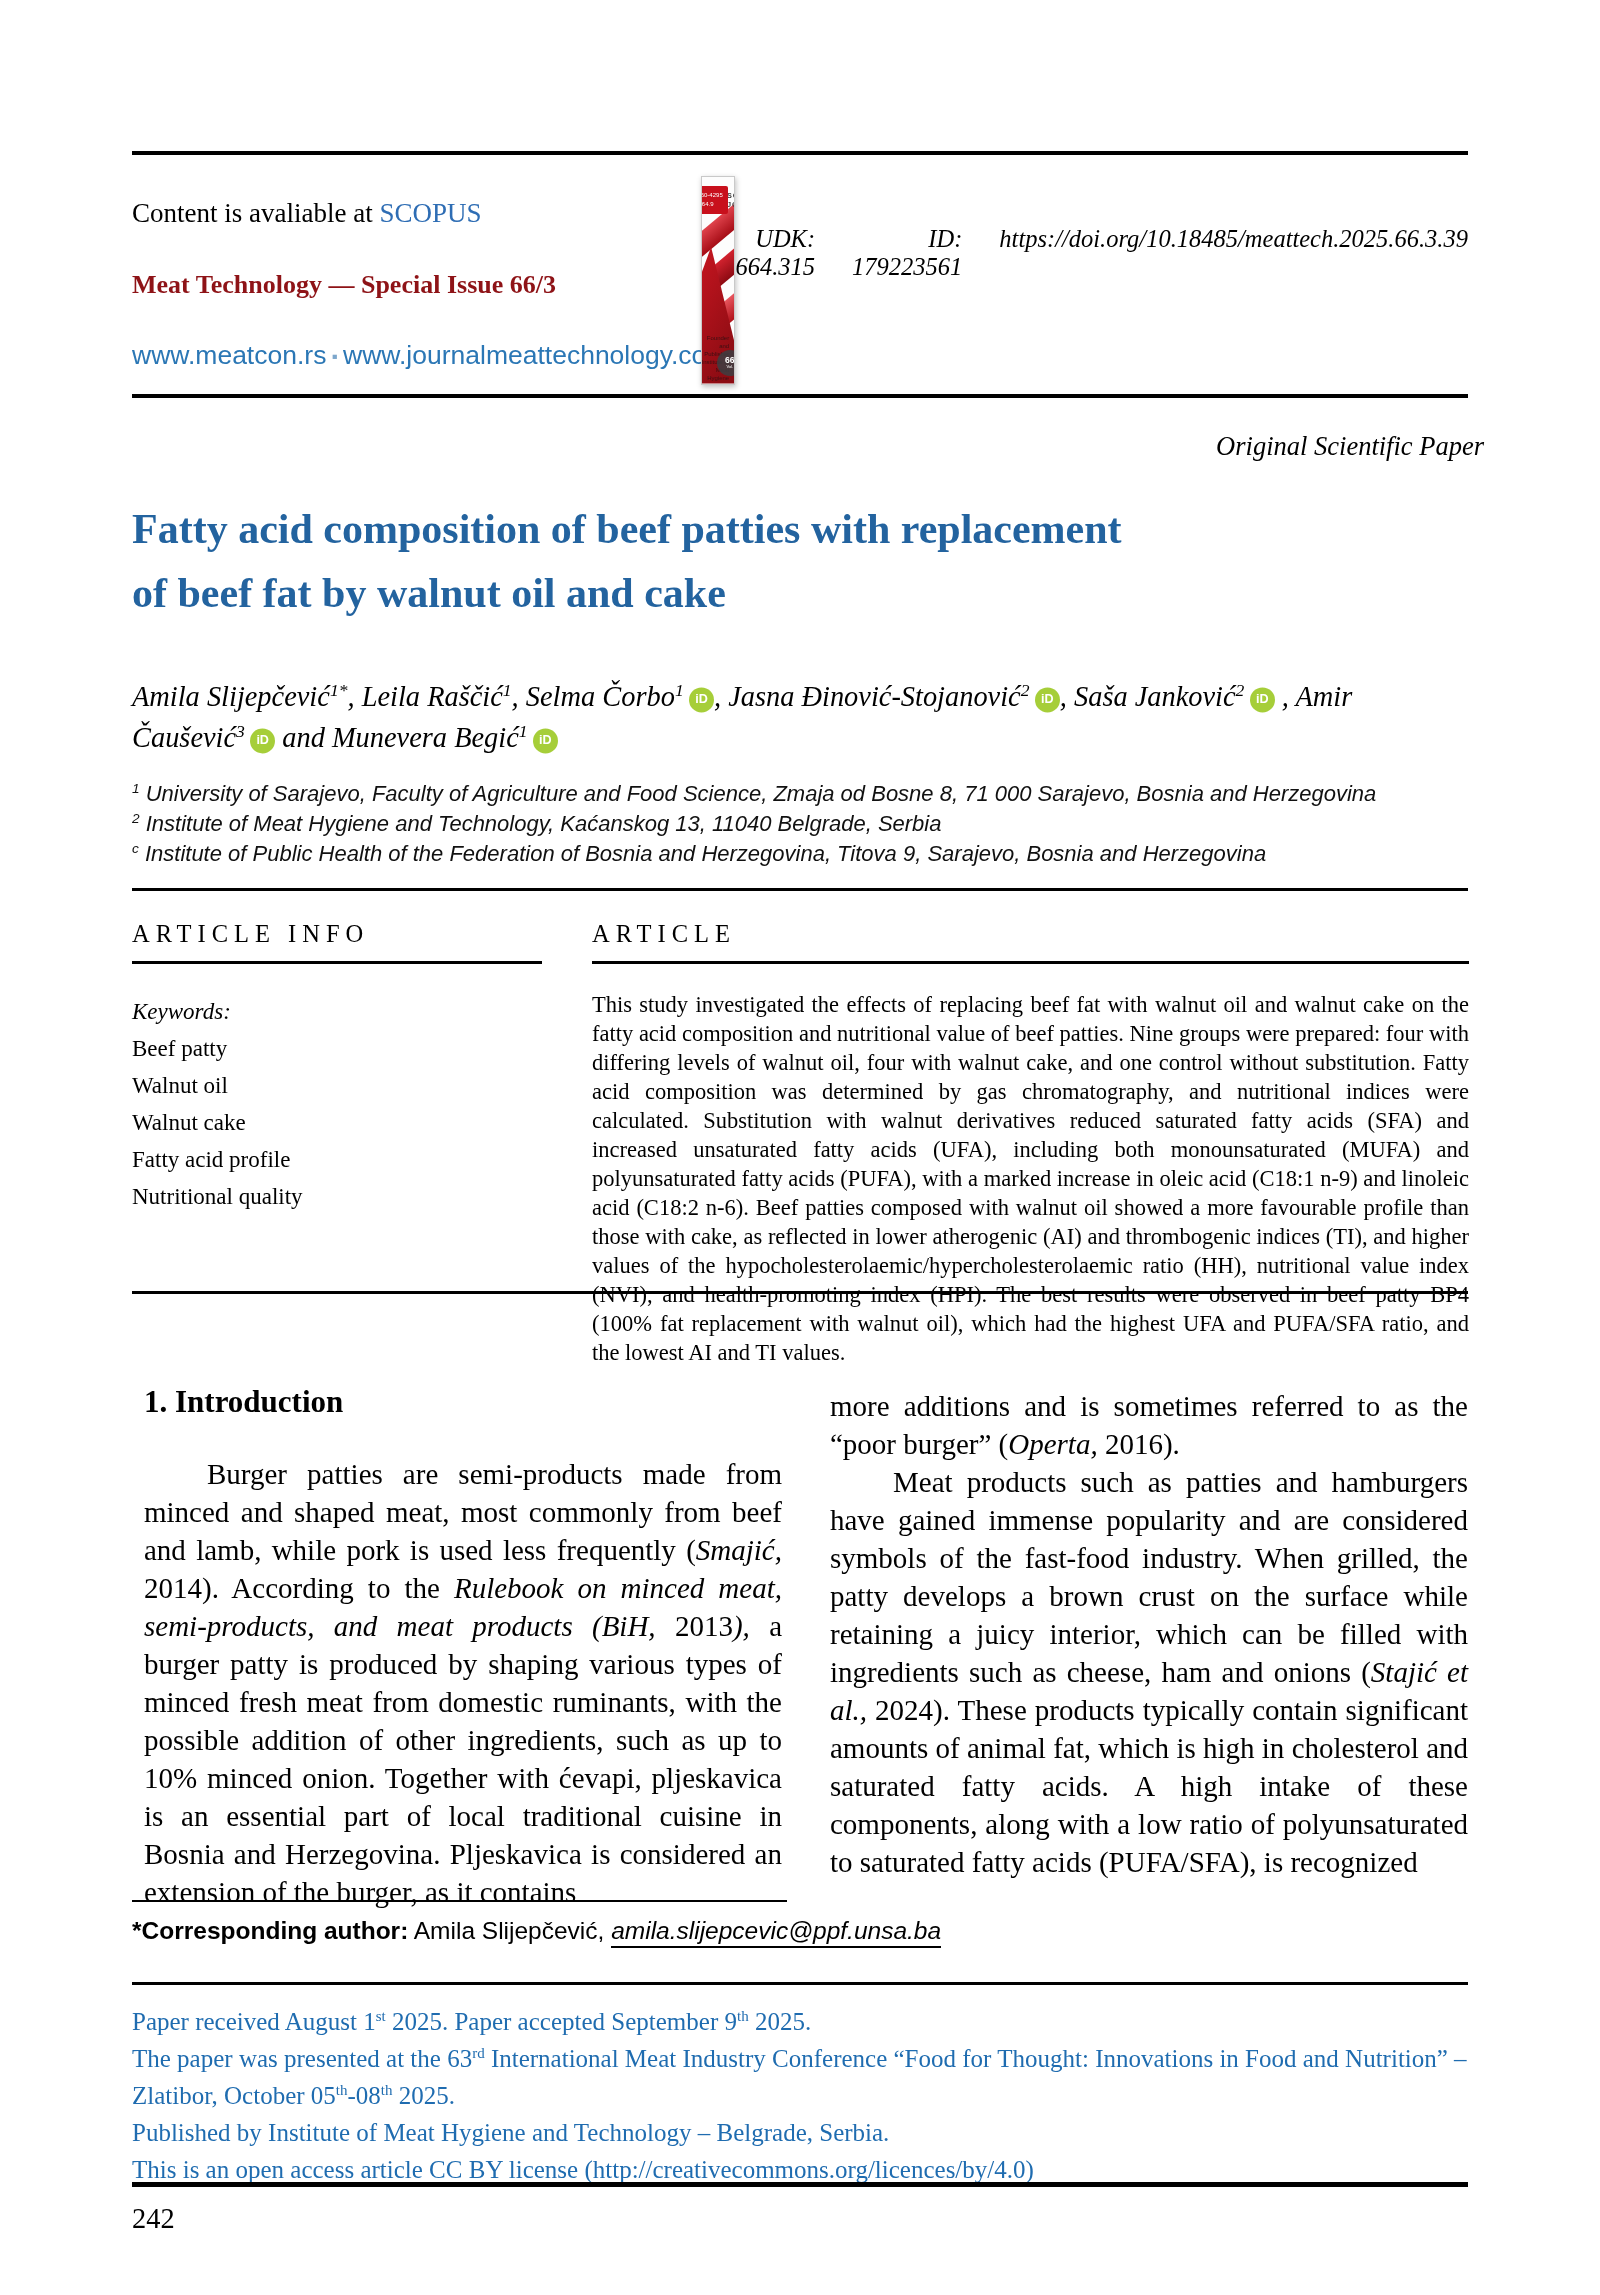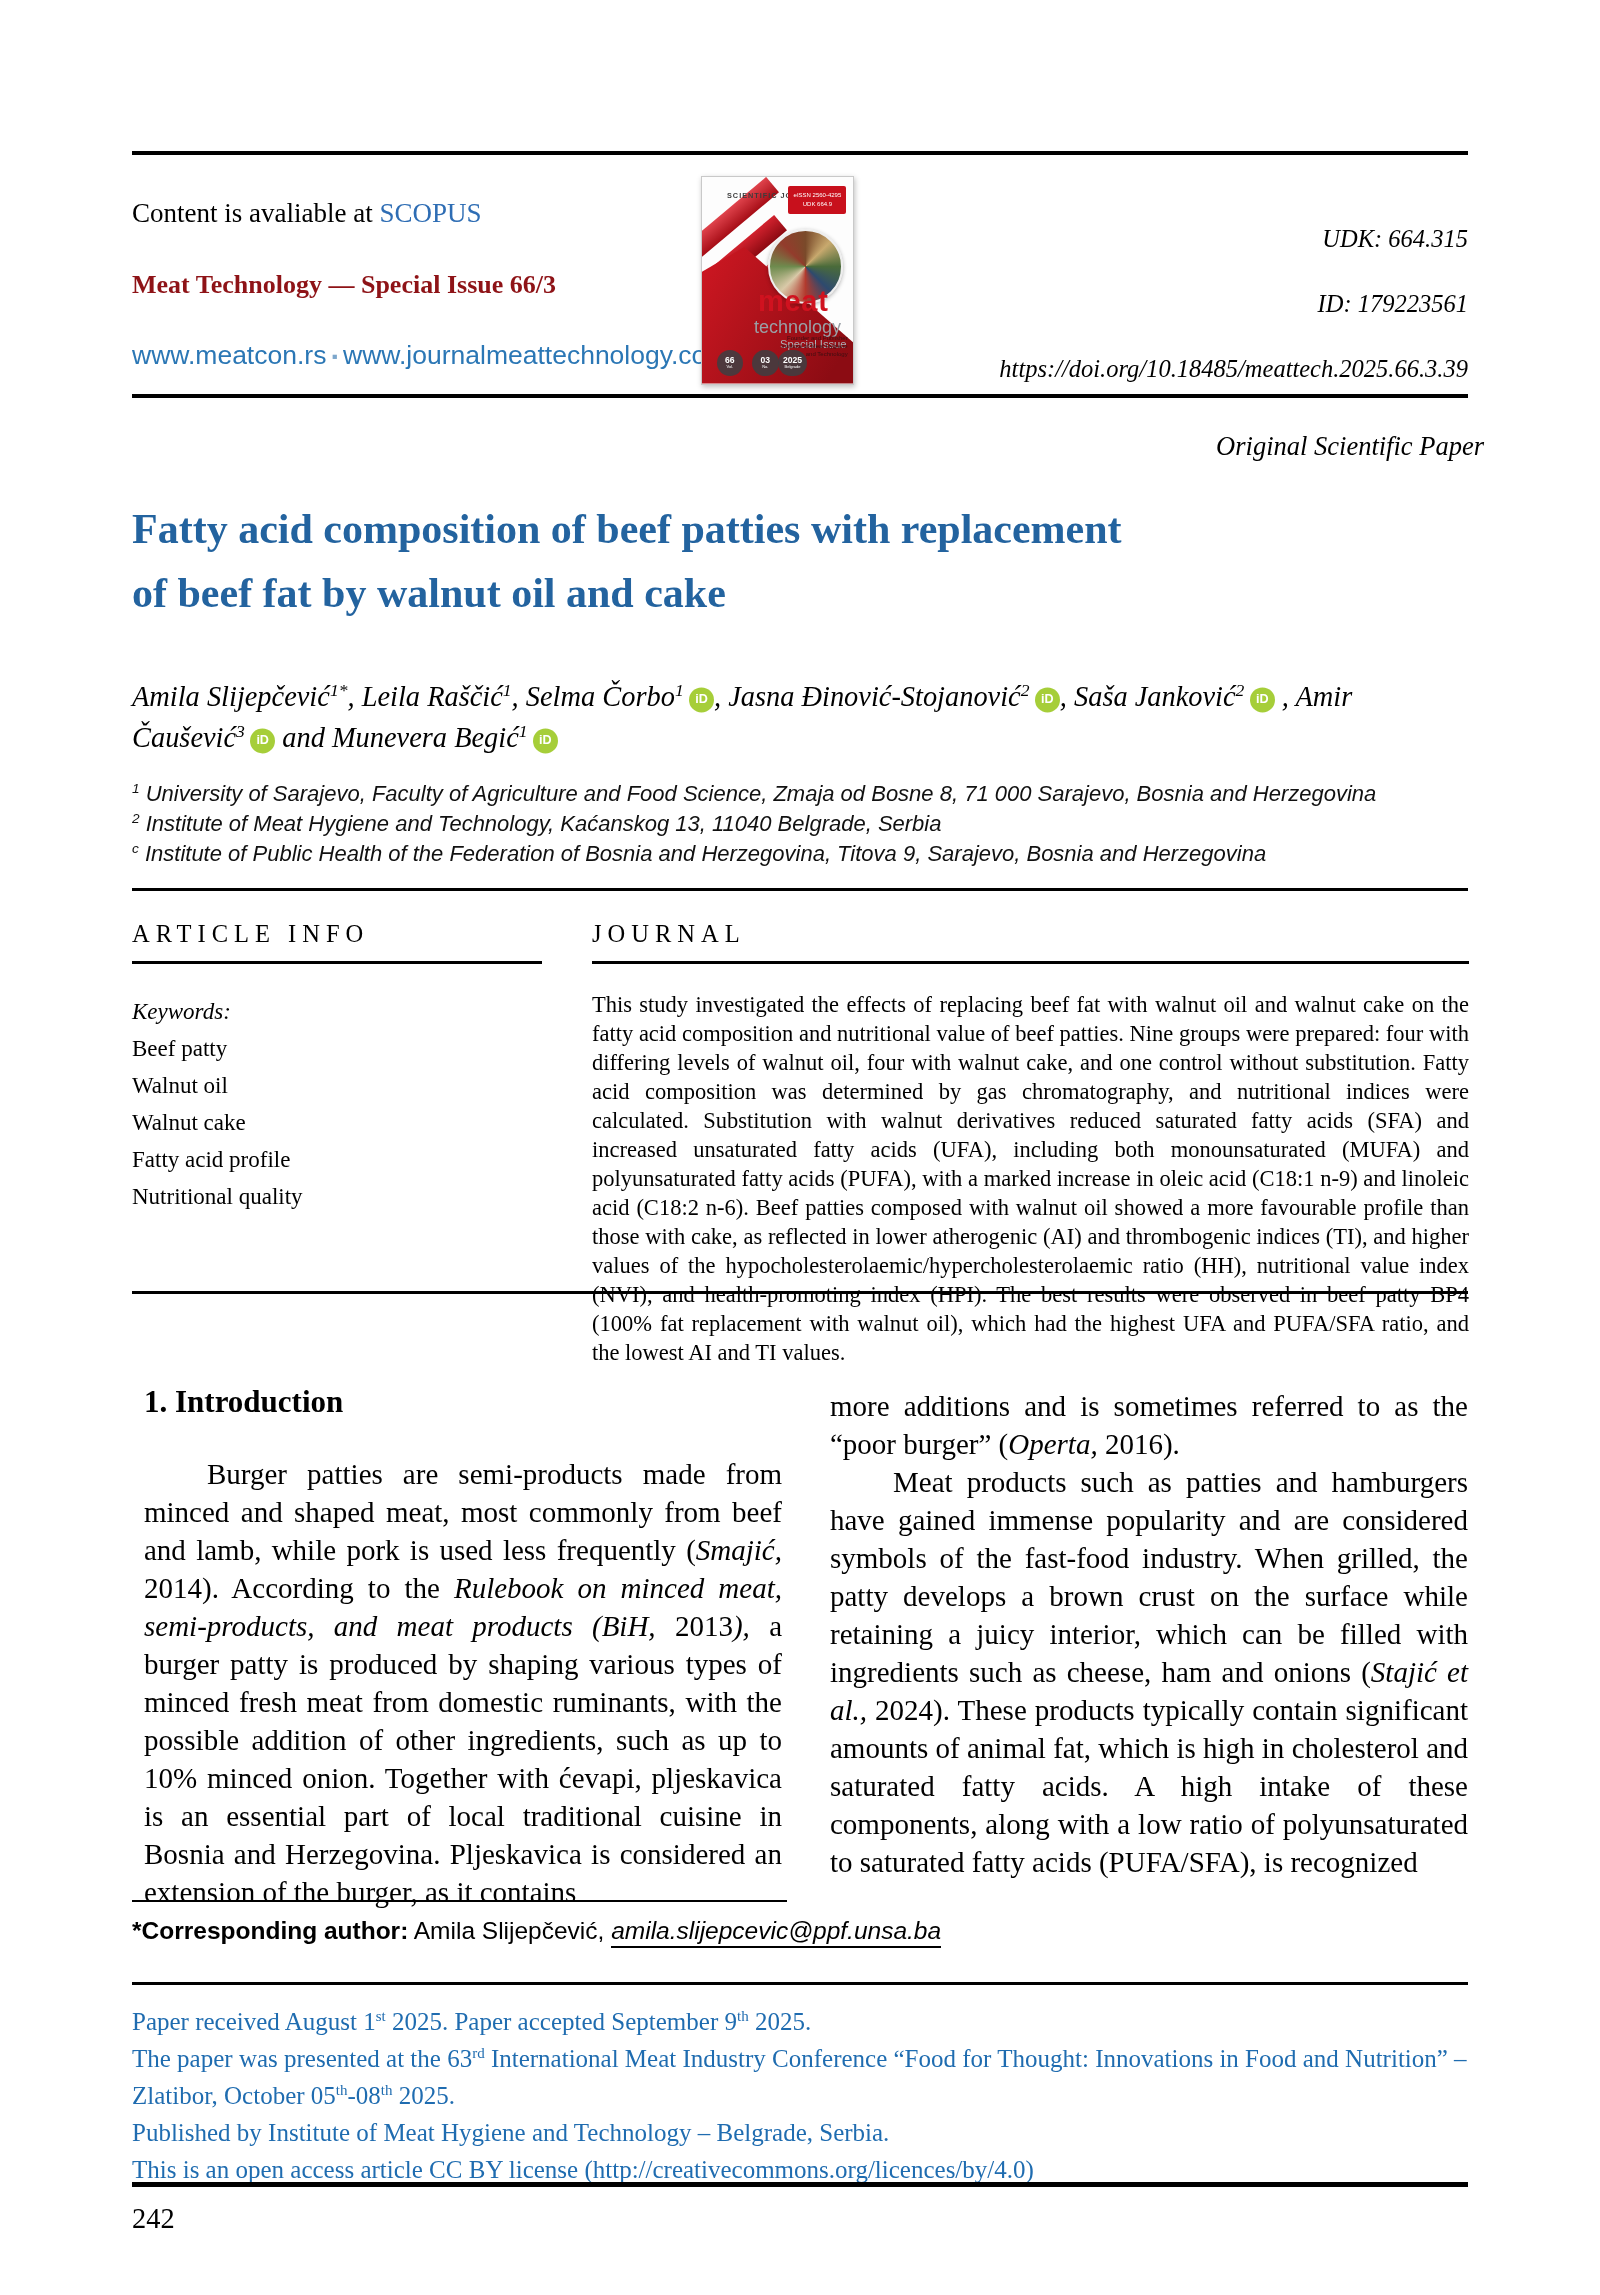--- a/index.html
+++ b/index.html
@@ -22,21 +22,21 @@
 
   
   #rule-top{left:132px;top:151px;width:1336px;height:4px;}
   #header{left:132px;top:173px;width:1336px;height:218px;display:flex;}
   .hdr-left{width:569px;display:flex;flex-direction:column;justify-content:space-between;padding:25px 0 20px 0;}
   .hdr-scopus{font-size:27px;}
   .hdr-scopus .lnk{color:var(--link-blue);}
   .hdr-journal{font-size:26px;font-weight:bold;color:var(--maroon);}
   .hdr-urls{font-family:"Liberation Sans", sans-serif;font-size:26.5px;color:var(--url-blue);}
   .hdr-urls .sep{font-size:17px;color:#7da7cc;padding:0 5.3px;vertical-align:middle;}
-  .hdr-right{flex:1;text-align:right;font-style:italic;font-size:24.5px;display:flex;flex-direction:column;gap:37px;padding-top:52px;}
+  .hdr-right{flex:1;text-align:right;font-style:italic;font-size:24.5px;display:flex;flex-direction:row;gap:37px;padding-top:52px;}
 
   
   .cover{width:153px;height:209px;position:relative;margin-top:2.6px;background:#fdfdfd;
          border:0.7px solid #c9c9c9;box-shadow:1.3px 2px 5.3px rgba(0,0,0,.25);overflow:hidden;
          font-family:"Liberation Sans", sans-serif;}
   .chev{position:absolute;height:20px;background:linear-gradient(180deg,#e0434c,#a60d16);transform:rotate(-40deg);}
   .chev.c1{left:-46px;top:40px;width:132px;}
   .chev.c2{left:-38px;top:78px;width:132px;background:linear-gradient(180deg,#d2222e,#8d0a12);}
   .chev.c3{left:-30px;top:116px;width:132px;background:linear-gradient(180deg,#e8565f,#b01018);}
   .cv-swoosh{position:absolute;inset:0;background:linear-gradient(120deg,#d41823 10%,#8c0c13 90%);
@@ -194,21 +194,21 @@
     <div class="kw-label">Keywords:</div>
     <div>Beef patty</div>
     <div>Walnut oil</div>
     <div>Walnut cake</div>
     <div>Fatty acid profile</div>
     <div>Nutritional quality</div>
   </div>
 </div>
 
 <div class="abs" id="abs-col">
-  <div class="colhead">JOURNAL</div>
+  <div class="colhead">ARTICLE</div>
   <div class="colhead-rule"></div>
   <div id="abs-text">This study investigated the effects of replacing beef fat with walnut oil and walnut cake on the fatty acid composition and nutritional value of beef patties. Nine groups were prepared: four with differing levels of walnut oil, four with walnut cake, and one control without substitution. Fatty acid composition was determined by gas chromatography, and nutritional indices were calculated. Substitution with walnut derivatives reduced saturated fatty acids (SFA) and increased unsaturated fatty acids (UFA), including both monounsaturated (MUFA) and polyunsaturated fatty acids (PUFA), with a marked increase in oleic acid (C18:1 n-9) and linoleic acid (C18:2 n-6). Beef patties composed with walnut oil showed a more favourable profile than those with cake, as reflected in lower atherogenic (AI) and thrombogenic indices (TI), and higher values of the hypocholesterolaemic/hypercholesterolaemic ratio (HH), nutritional value index (NVI), and health-promoting index (HPI). The best results were observed in beef patty BP4 (100% fat replacement with walnut oil), which had the highest UFA and PUFA/SFA ratio, and the lowest AI and TI values.</div>
 </div>
 
 <div class="abs rule" id="rule-abs"></div>
 
 <div class="abs intro-col" id="intro-left">
   <h2>1. Introduction</h2>
   <p class="ind"><span>Burger patties are semi-products made from minced and shaped meat, most commonly from beef and lamb, while pork is used less frequently (</span><span class="it">Smajić,</span><span> 2014). According to the </span><span class="it">Rulebook on minced meat, semi-products, and meat products (BiH,</span><span> 2013</span><span class="it">),</span><span> a burger patty is produced by shaping various types of minced fresh meat from domestic ruminants, with the possible addition of other ingredients, such as up to 10% minced onion. Together with ćevapi, pljeskavica is an essential part of local traditional cuisine in Bosnia and Herzegovina. Pljeskavica is considered an extension of the burger, as it contains</span></p>
 </div>

